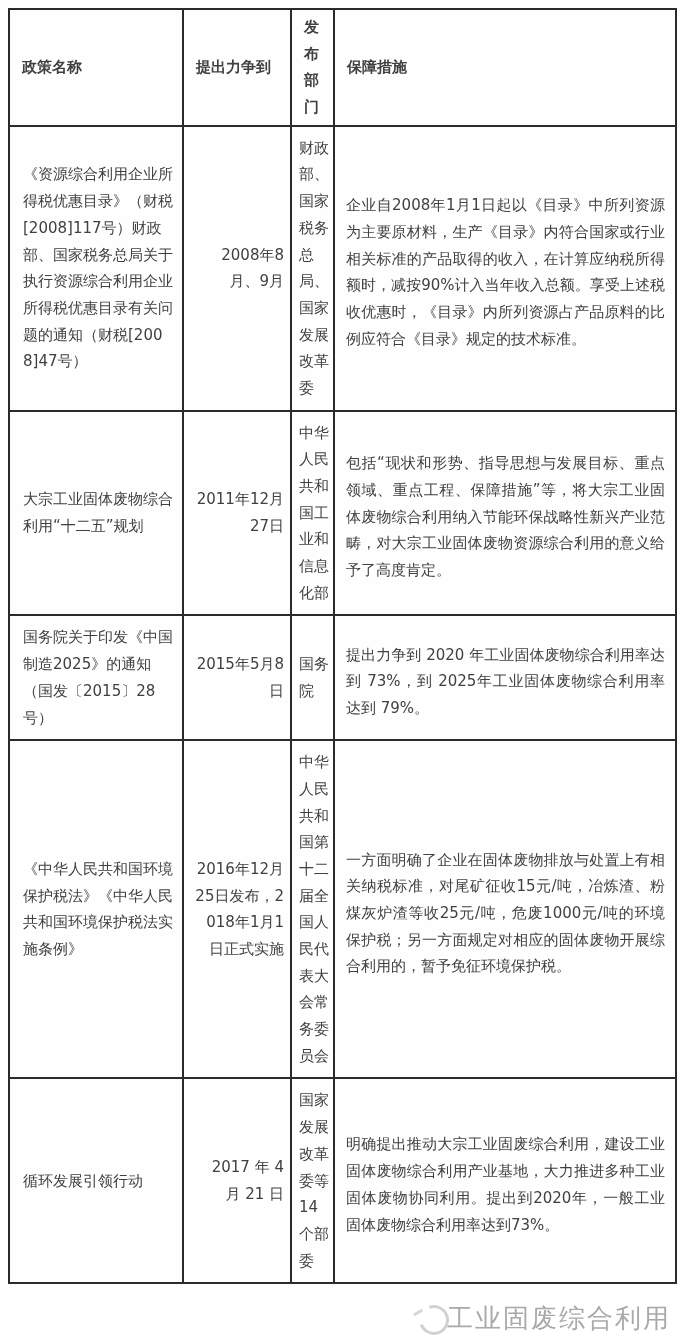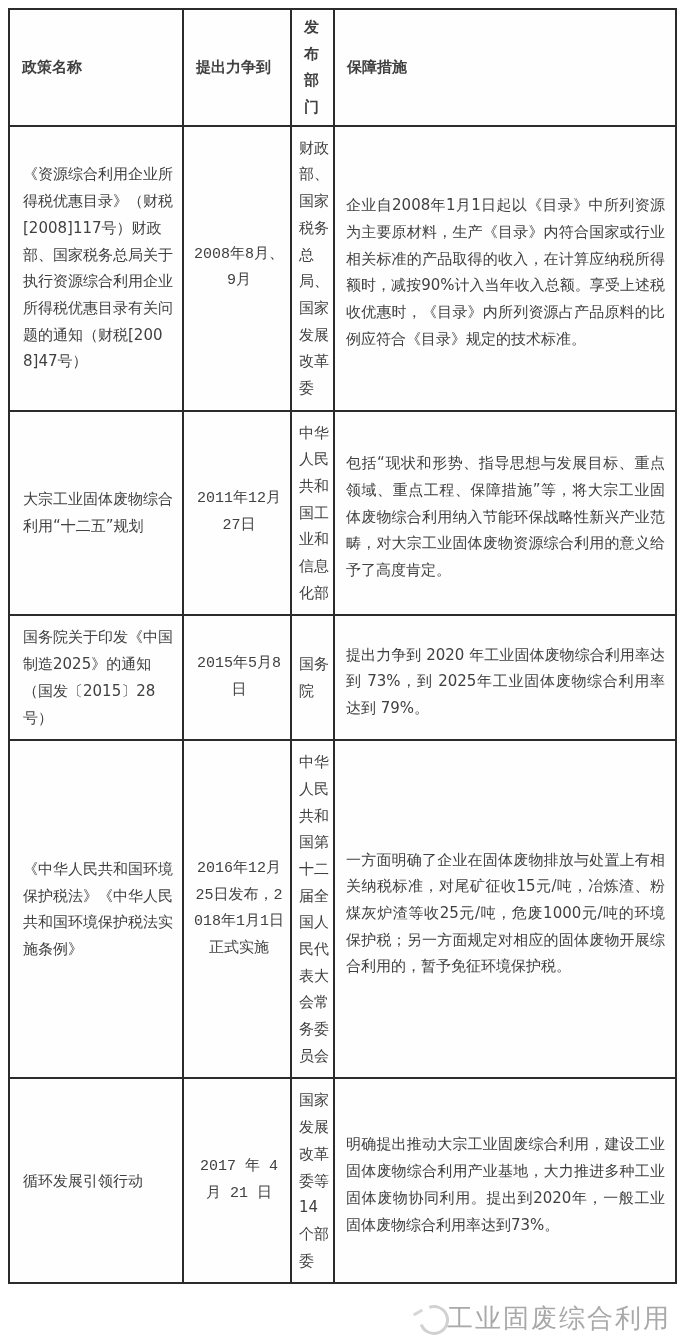--- a/index.html
+++ b/index.html
@@ -36,21 +36,21 @@
     vertical-align: middle;
     word-break: break-all;
     overflow: hidden;
   }
   .policy-table th {
     font-weight: bold;
     text-align: left;
     padding: 4px 8px 4px 12px;
   }
   td.name-cell   { padding: 8px 8px 8px 13px; text-align: left; border-radius: 8px; }
-  td.date-cell   { padding: 8px 6px 8px 10px; text-align: center; font-family: Liberation Mono, monospace; }
+  td.date-cell   { padding: 8px 6px 8px 10px; text-align: right; }
   td.dept-cell   { padding: 8px 3px 8px 7px;  text-align: left; margin-top: 37px; }
   td.content-cell{ padding: 16px 10px 8px 11px; text-align: justify; }
 
   tr.hdr-row { height: 52px; }
   tr.row-0 { height: 235px; }
   tr.row-1 { height: 157px; }
   tr.row-2 { height: 83px;  }
   tr.row-3 { height: 120px; }
   tr.row-4 { height: 282px; }
   tr.row-5 { height: 160px; }

